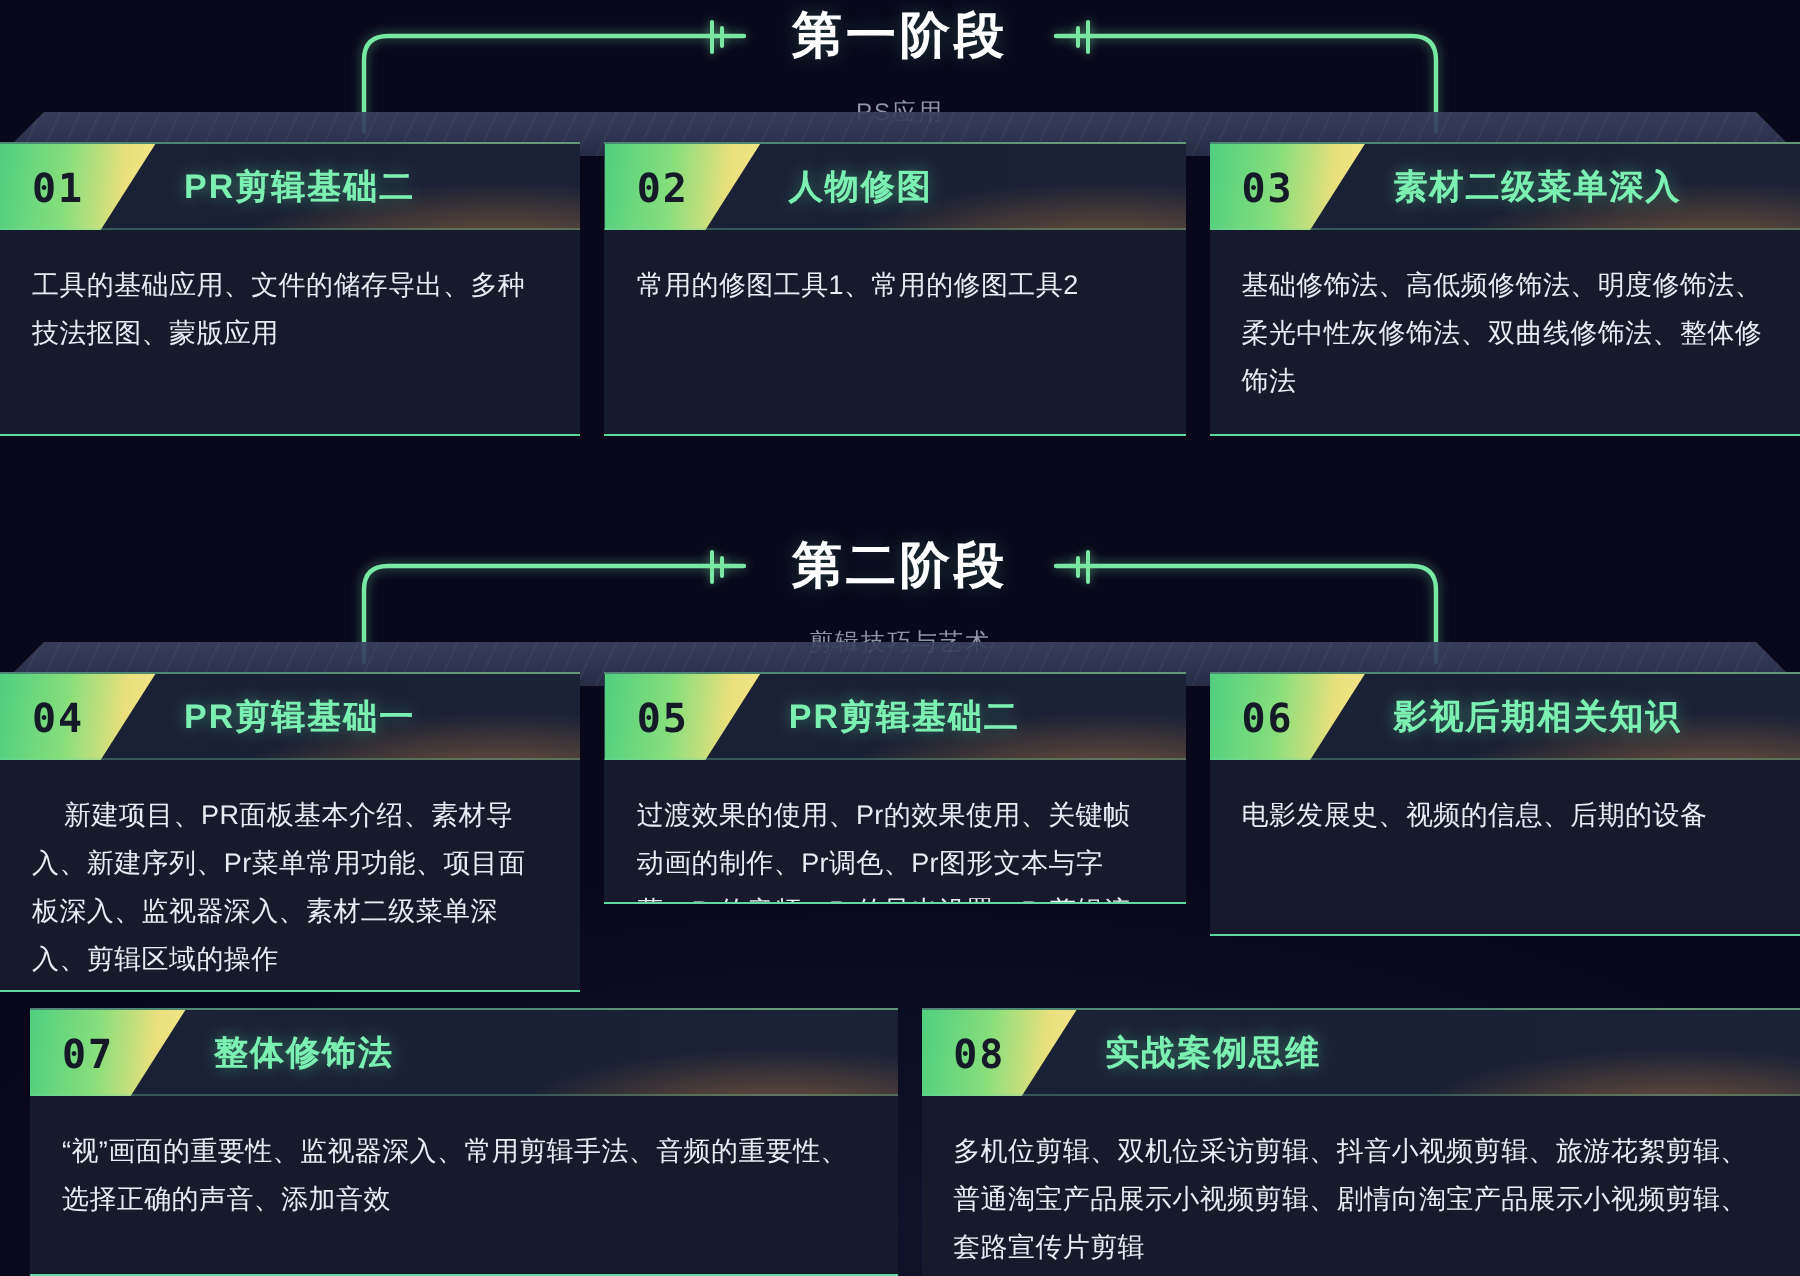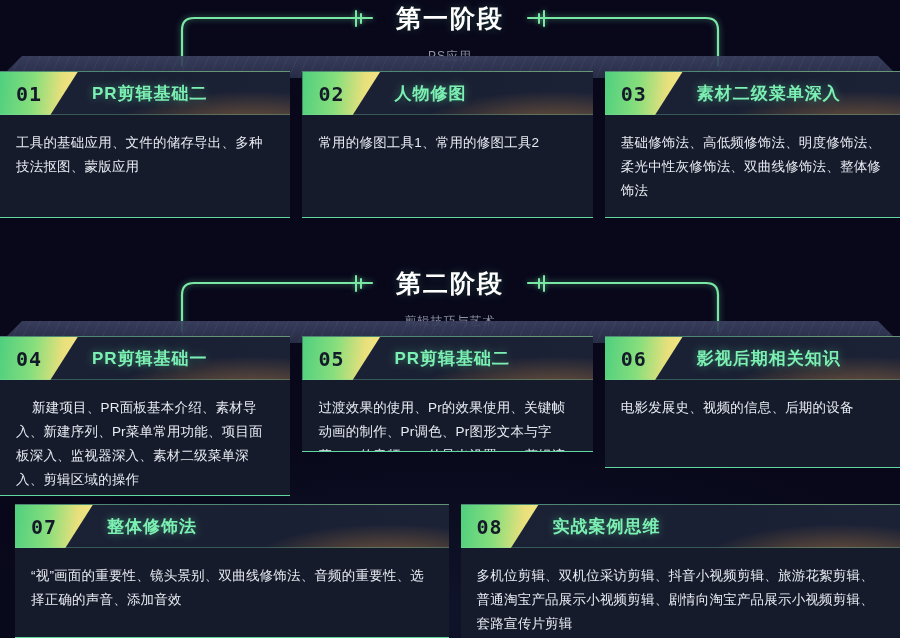--- a/index.html
+++ b/index.html
@@ -305,21 +305,21 @@
 
   <div class="row" style="top:504px;padding-left:15px;">
 
     <div class="card" style="width:446px;height:134px;">
       <div class="card-head">
         <div class="badge">
           <span>07</span>
         </div>
         <div class="card-title">整体修饰法</div>
       </div>
-      <div class="card-body">“视”画面的重要性、镜头景别、双曲线修饰法、音频的重要性、选择正确的声音、添加音效</div>
+      <div class="card-body">“视”画面的重要性、监视器深入、常用剪辑手法、音频的重要性、选择正确的声音、添加音效</div>
     </div>
 
     <div class="card" style="width:452px;height:160px;">
       <div class="card-head">
         <div class="badge">
           <span>08</span>
         </div>
         <div class="card-title">实战案例思维</div>
       </div>
       <div class="card-body">多机位剪辑、双机位采访剪辑、抖音小视频剪辑、旅游花絮剪辑、普通淘宝产品展示小视频剪辑、剧情向淘宝产品展示小视频剪辑、套路宣传片剪辑</div>

